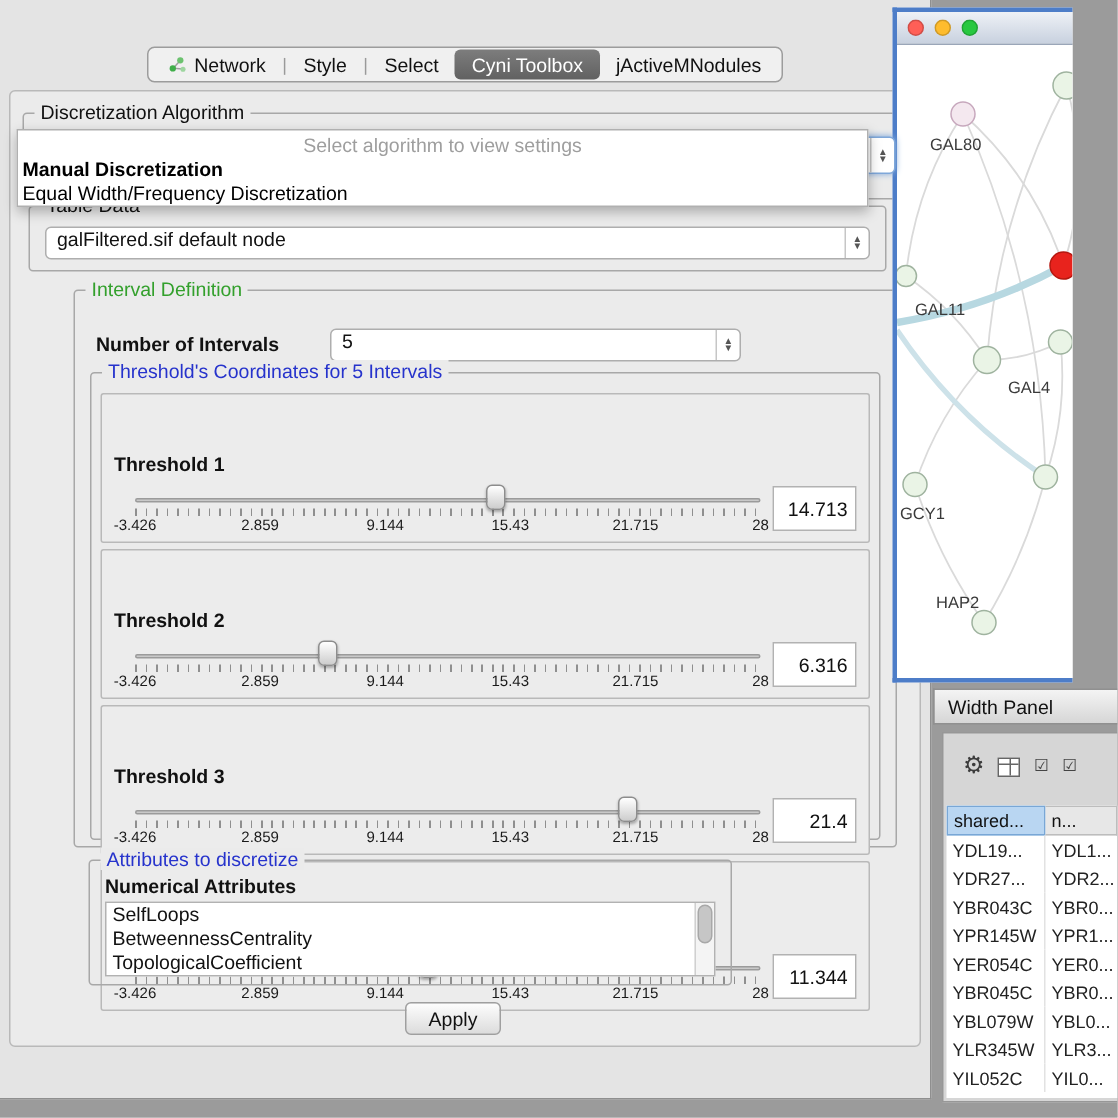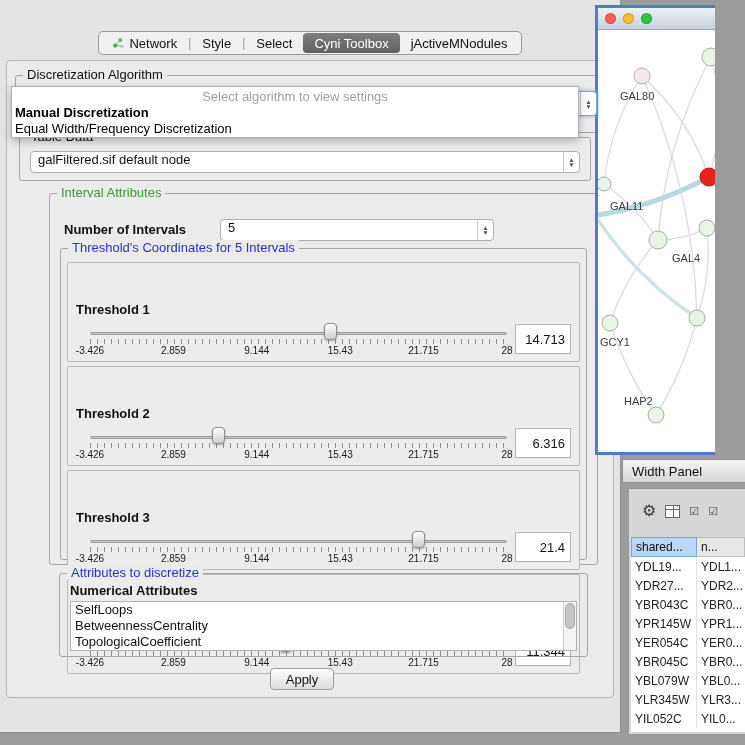--- a/index.html
+++ b/index.html
@@ -55,21 +55,21 @@
   .th-label{font-size:13px;font-weight:bold;color:#111;margin-top:35px;}
   .th-row{display:flex;align-items:center;}
   .slider{position:relative;flex:1;height:44px;margin:0 8px 0 14px;}
   .track{position:absolute;left:0;right:0;top:15px;height:3px;background:#c9c9c9;border:1px solid #9b9b9b;border-radius:2px;}
   .ticks{position:absolute;left:0;right:0;top:22px;height:5px;background:repeating-linear-gradient(to right,#8f8f8f 0,#8f8f8f 1px,transparent 1px,transparent 7px);}
   .scale{position:absolute;left:0;right:0;top:28px;height:12px;}
   .scale span{position:absolute;transform:translateX(-50%);font-size:10px;color:#1a1a1a;white-space:nowrap;}
   .thumb{position:absolute;top:6px;width:13px;height:17px;margin-left:-7px;background:linear-gradient(#ffffff,#cdcdcd);border:1px solid #8d8d8d;border-radius:4px;box-shadow:0 1px 2px rgba(0,0,0,.3);}
   .value-box{width:56px;height:30px;background:#fff;border:1px solid #b2b2b2;font-size:13px;display:flex;align-items:center;justify-content:flex-end;padding-right:5px;color:#111;}
 
-  .attrs-group{left:52px;top:512px;width:529px;height:84px;}
+  .attrs-group{left:52px;top:512px;width:429px;height:84px;}
   .attrs-title{position:absolute;left:10px;top:9px;font-weight:bold;font-size:13px;color:#111;}
   .listbox{position:absolute;left:10px;top:27px;right:10px;bottom:5px;background:#fff;border:1px solid #b2b2b2;overflow:hidden;}
   .attr-item{font-size:13px;height:16px;line-height:16px;padding-left:4px;color:#111;white-space:nowrap;}
   .vscroll{position:absolute;right:0;top:0;bottom:0;width:13px;background:#f4f4f4;border-left:1px solid #d0d0d0;}
   .vscroll-thumb{position:absolute;left:1px;right:1px;top:1px;height:26px;background:#c6c6c6;border:1px solid #a8a8a8;border-radius:6px;}
 
   .apply-btn{position:absolute;left:263px;top:607px;width:64px;height:22px;background:linear-gradient(#fdfdfd,#dcdcdc);border:1px solid #9f9f9f;border-radius:4px;font-size:13px;color:#111;font-family:inherit;}
 
   
   .net-window{position:absolute;left:595px;top:5px;width:120px;height:450px;border:3px solid #4d7dc8;border-right:none;background:#fff;}
@@ -159,21 +159,21 @@
         <div class="combo td-combo">
           <span class="combo-text">galFiltered.sif default node</span>
           <span class="stepper">
             <span>▲</span>
             <span>▼</span>
           </span>
         </div>
       </div>
 
       <div class="group interval-group">
-        <span class="group-label green">Interval Attributes</span>
+        <span class="group-label green">Interval Definition</span>
 
         <span class="ni-label">Number of Intervals</span>
         <div class="combo ni-combo">
           <span class="combo-text">5</span>
           <span class="stepper">
             <span>▲</span>
             <span>▼</span>
           </span>
         </div>
 

